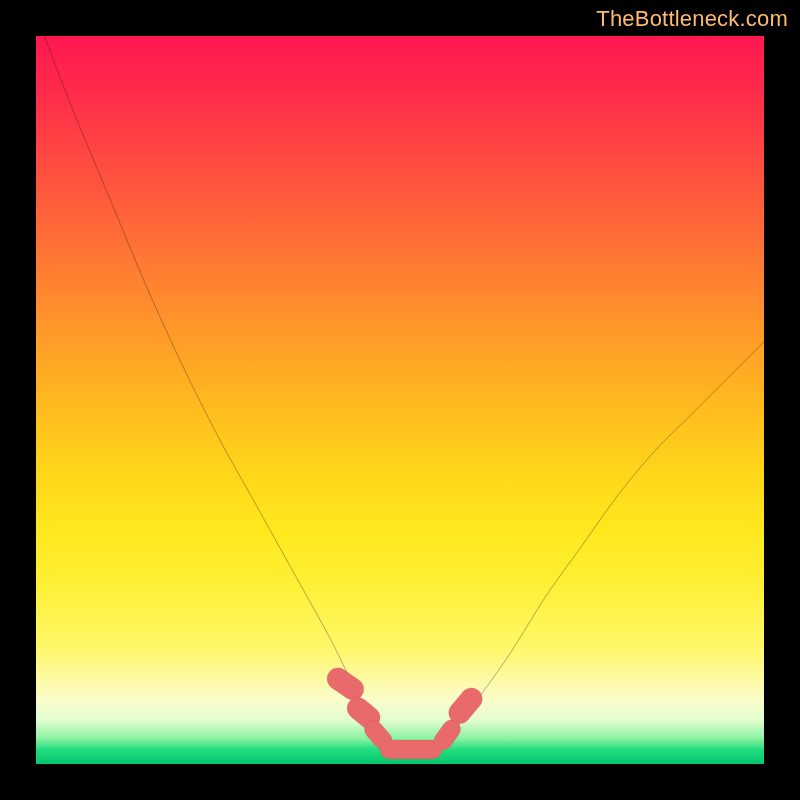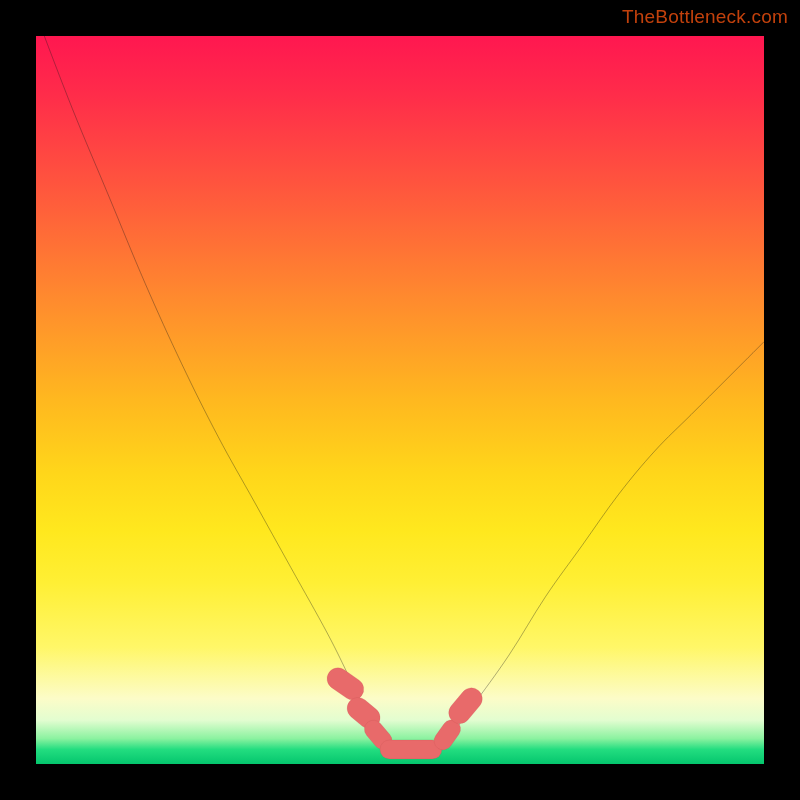--- a/index.html
+++ b/index.html
@@ -47,22 +47,22 @@
     position: absolute;
     left: 0;
     top: 0;
     width: 728px;
     height: 728px;
   }
   .watermark {
     position: absolute;
     top: 6px;
     right: 12px;
-    color: #c2410c;
-    font-size: 19px;
+    color: #fdba74;
+    font-size: 22px;
     letter-spacing: 0.2px;
     user-select: none;
   }
 </style>
 </head>
 <body>
 
 <div class="frame">
   <div class="plot-area">
     <svg class="curve-layer" viewBox="0 0 100 100" preserveAspectRatio="none">

